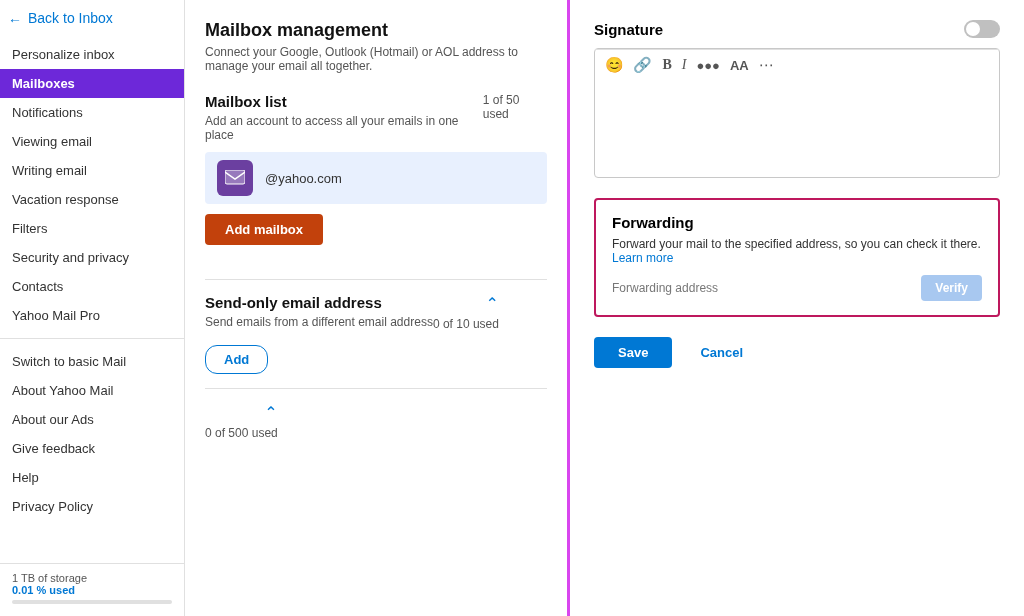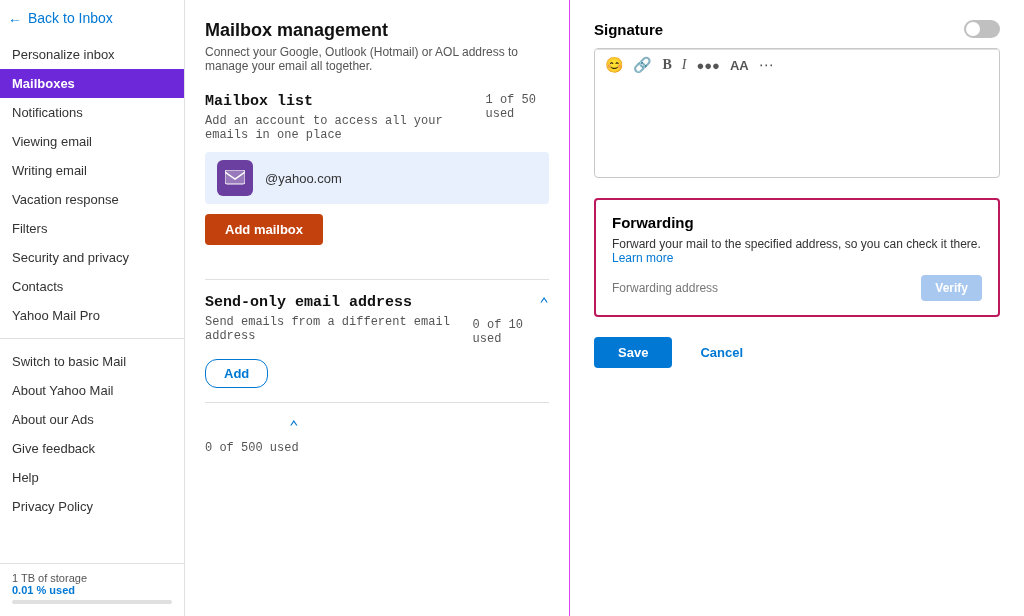--- a/index.html
+++ b/index.html
@@ -63,21 +63,21 @@
       flex: 1;
       display: flex;
       height: 616px;
       overflow: hidden;
     }
 
     
     #left-panel {
       width: 385px;
       min-width: 385px;
-      border-right: 1px solid #d946ef;
+      border-right: 3px solid #d946ef;
       overflow-y: auto;
       height: 616px;
       padding: 20px 20px 20px 20px;
       position: relative;
     }
 
     
     #left-panel::-webkit-scrollbar { width: 6px; }
     #left-panel::-webkit-scrollbar-thumb { background: #c0c0c0; border-radius: 3px; }
 
@@ -104,24 +104,23 @@
       color: #555;
       margin-bottom: 6px;
     }
     .section-count {
       font-size: 12px;
       color: #555;
       float: right;
     }
     .section-row {
       display: flex;
-      justify-content: space-between;
+      justify-content: flex-start;
       align-items: flex-start;
       margin-bottom: 4px;
-      font-family: Liberation Mono, monospace;
     }
 
     
     .mailbox-item {
       display: flex;
       align-items: center;
       background: #e8f0fe;
       border-radius: 4px;
       padding: 8px 12px;
       margin-bottom: 10px;

